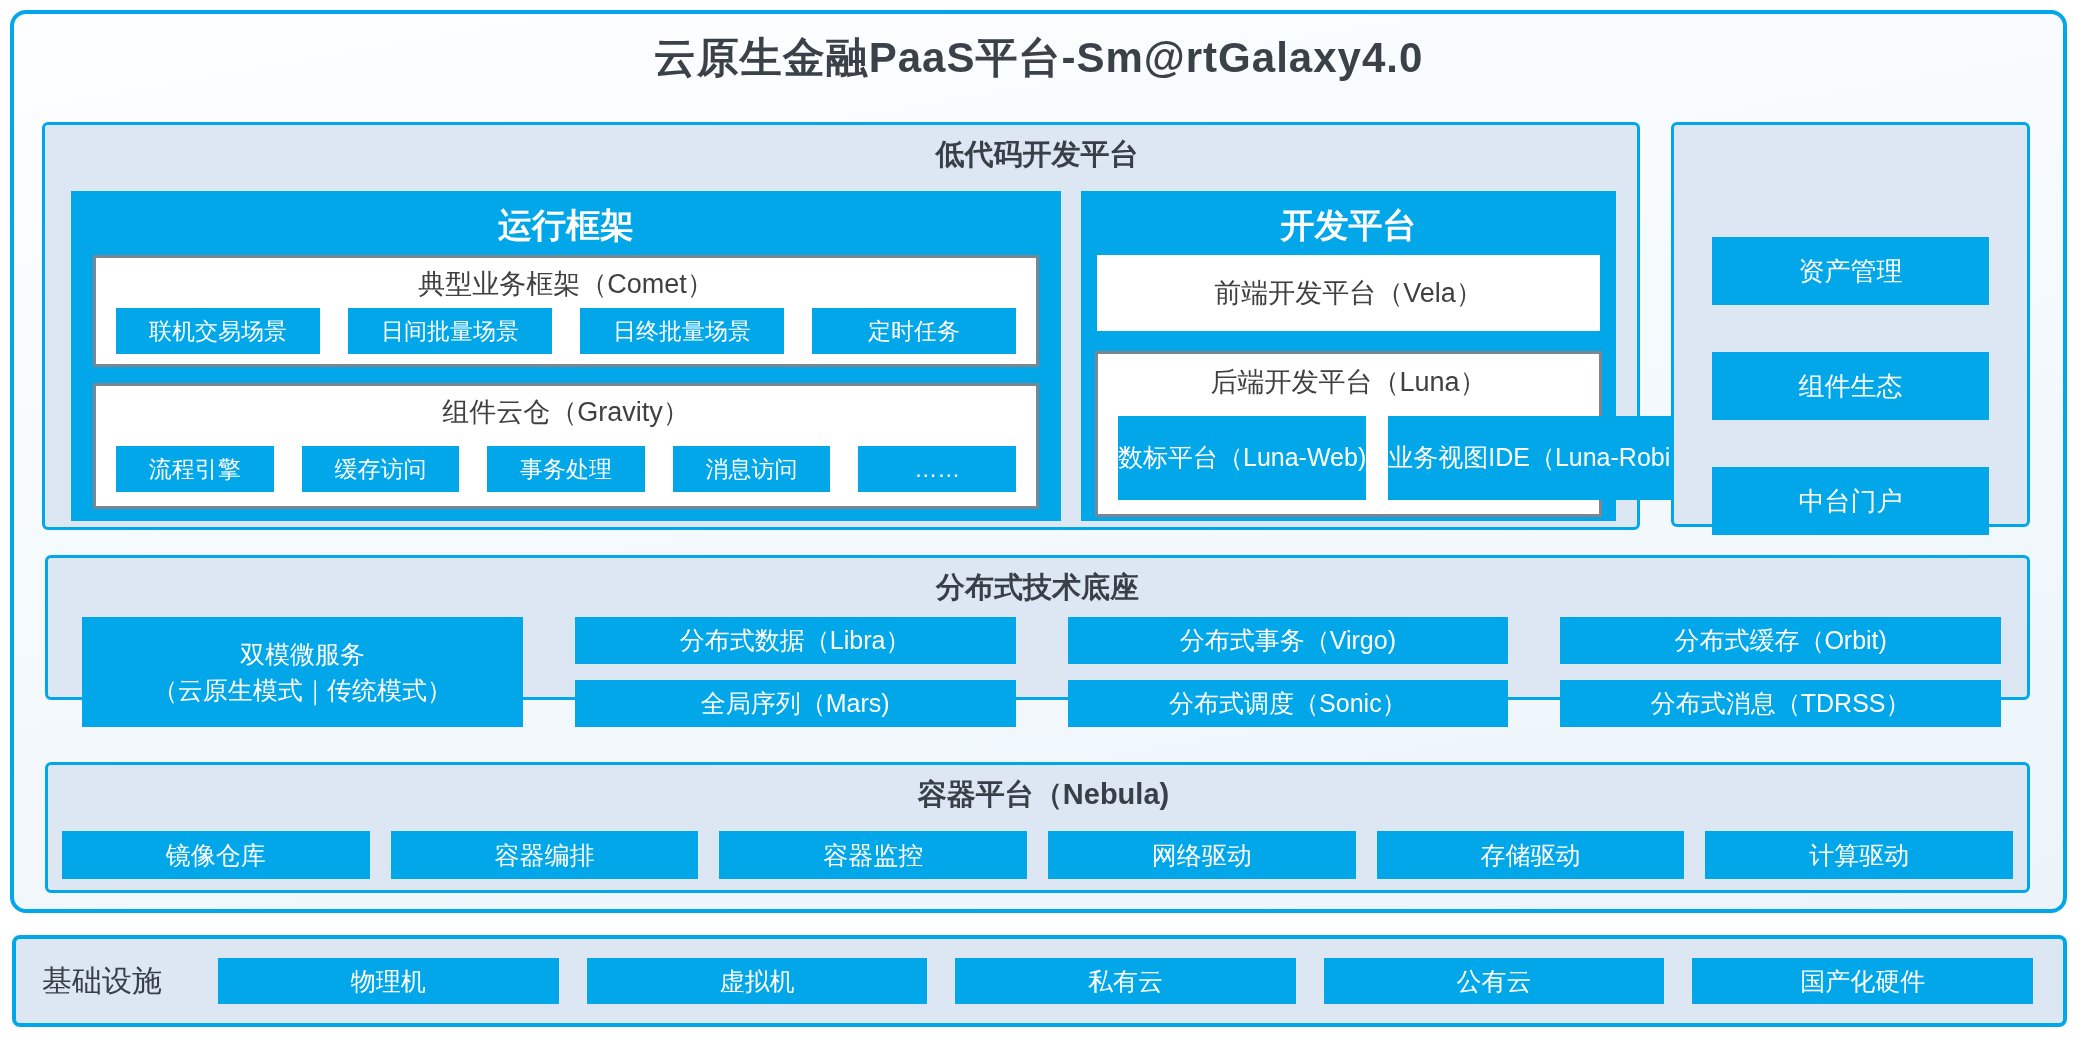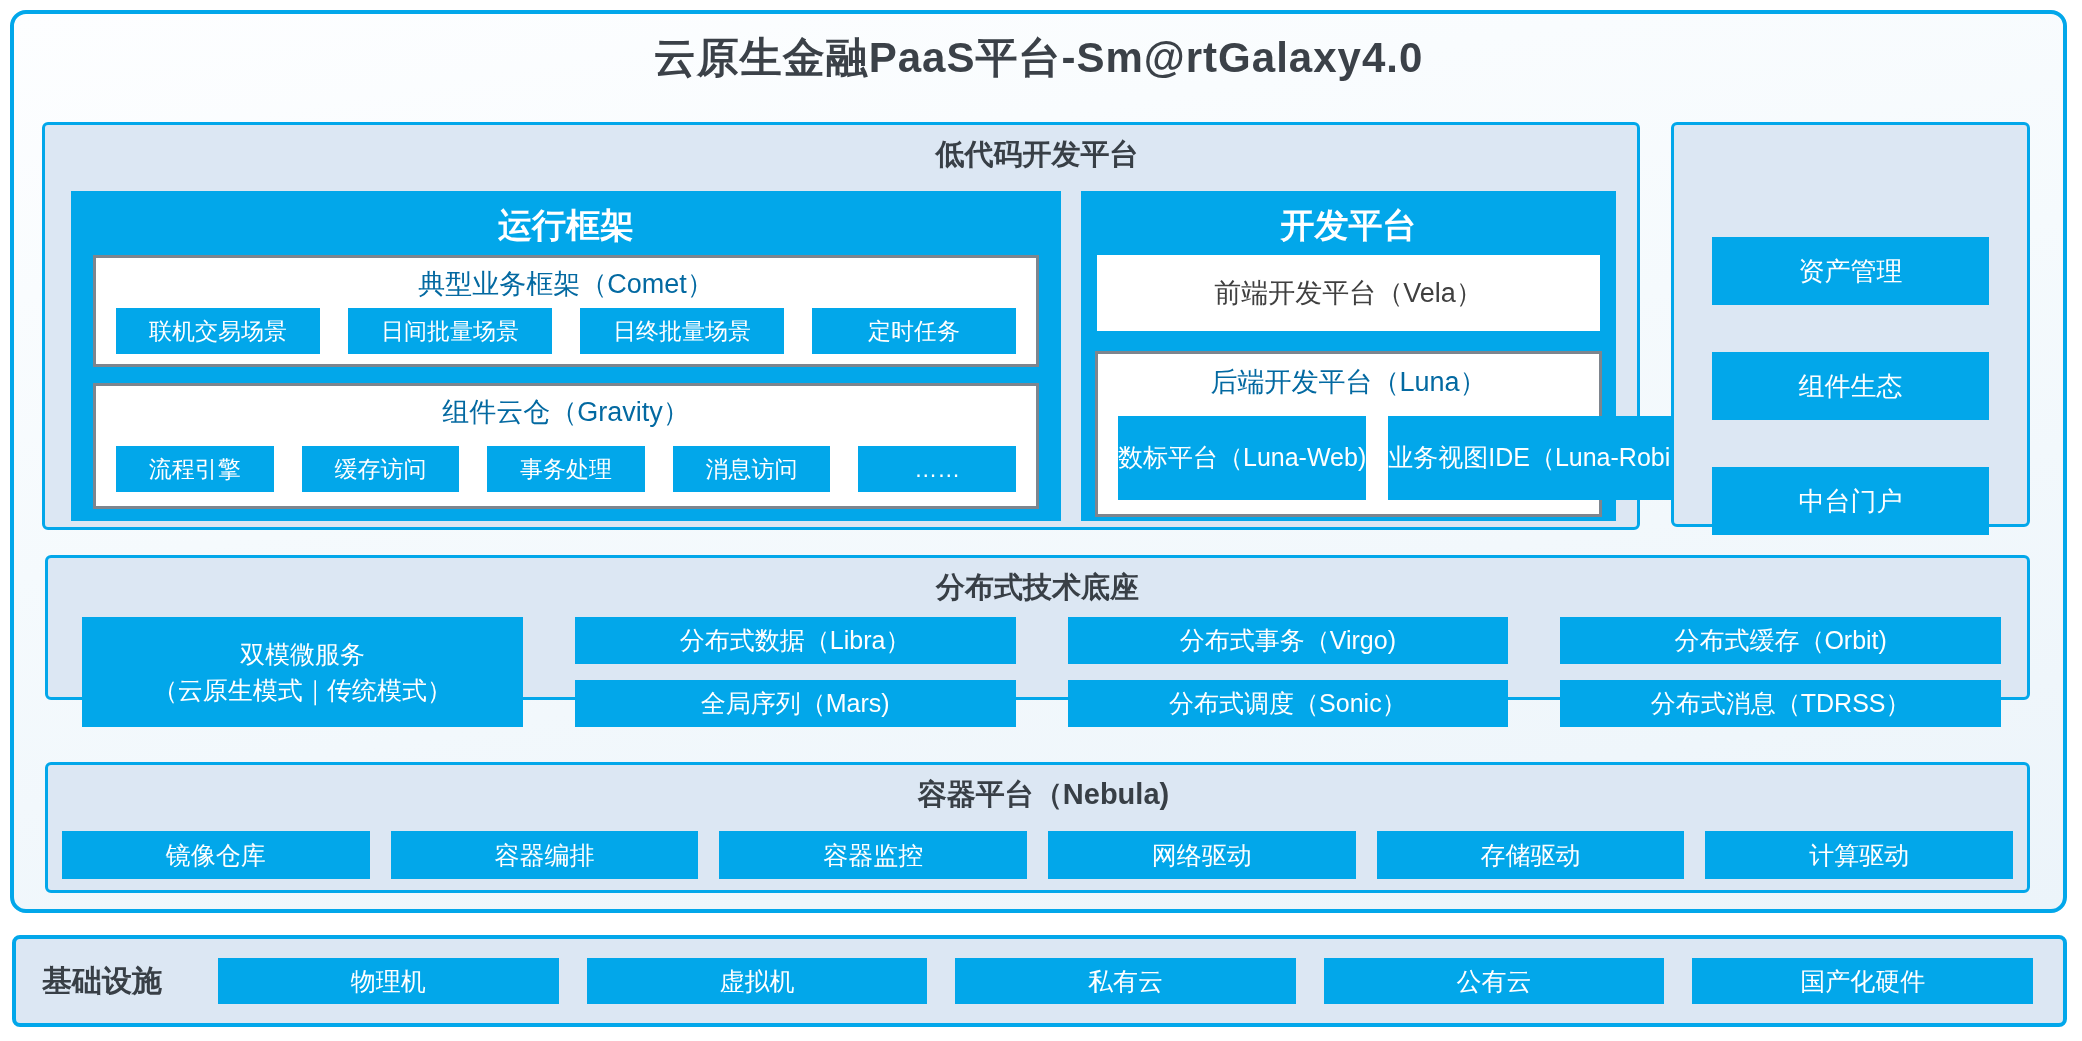--- a/index.html
+++ b/index.html
@@ -49,21 +49,21 @@
   #devplat  { left:1036px; width:535px; }
   .bluepanel-h {
     color:#ffffff; font-size:34px; font-weight:bold;
     text-align:center; margin:12px 0 0 0;
   }
 
   .whitebox { position:absolute; background:#ffffff; }
   .graybd   { border:3px solid var(--grey); box-sizing:border-box; }
   #comet   { left:22px; top:64px;  width:946px; height:112px; }
   #gravity { left:22px; top:192px; width:946px; height:126px; }
-  .wh-title { text-align:center; font-size:27px; color:#0369a1; margin:8px 0 0 0; white-space:nowrap; }
+  .wh-title { text-align:center; font-size:27px; color:#404040; margin:8px 0 0 0; white-space:nowrap; }
 
   .btn-row { position:absolute; left:20px; right:20px; bottom:10px; display:flex; gap:28px; }
   #gravity .btn-row { bottom:14px; }
 
   .bb {
     background:var(--accent); color:#ffffff;
     display:flex; align-items:center; justify-content:center;
     text-align:center; box-sizing:border-box; white-space:nowrap;
   }
   .btn  { flex:1; height:46px; font-size:23px; }
@@ -92,21 +92,21 @@
   .dist-btn { height:47px; font-size:25px; }
 
   .cont-row { position:absolute; left:14px; right:14px; top:66px; display:flex; gap:21px; }
   .cont-btn { flex:1; height:48px; font-size:25px; }
 
   .infra-inner {
     position:absolute; left:26px; right:30px; top:0; bottom:0;
     display:flex; align-items:center;
   }
   .infra-label {
-    font-size:30px; font-weight:bold; color:var(--dark);
+    font-size:30px; font-weight:normal; color:var(--dark);
     margin-right:56px; white-space:nowrap;
   }
   .infra-btns { flex:1; display:flex; gap:28px; }
   .infra-btn { flex:1; height:46px; font-size:25px; }
 </style>
 </head>
 <body>
 
 <div class="page">
 

